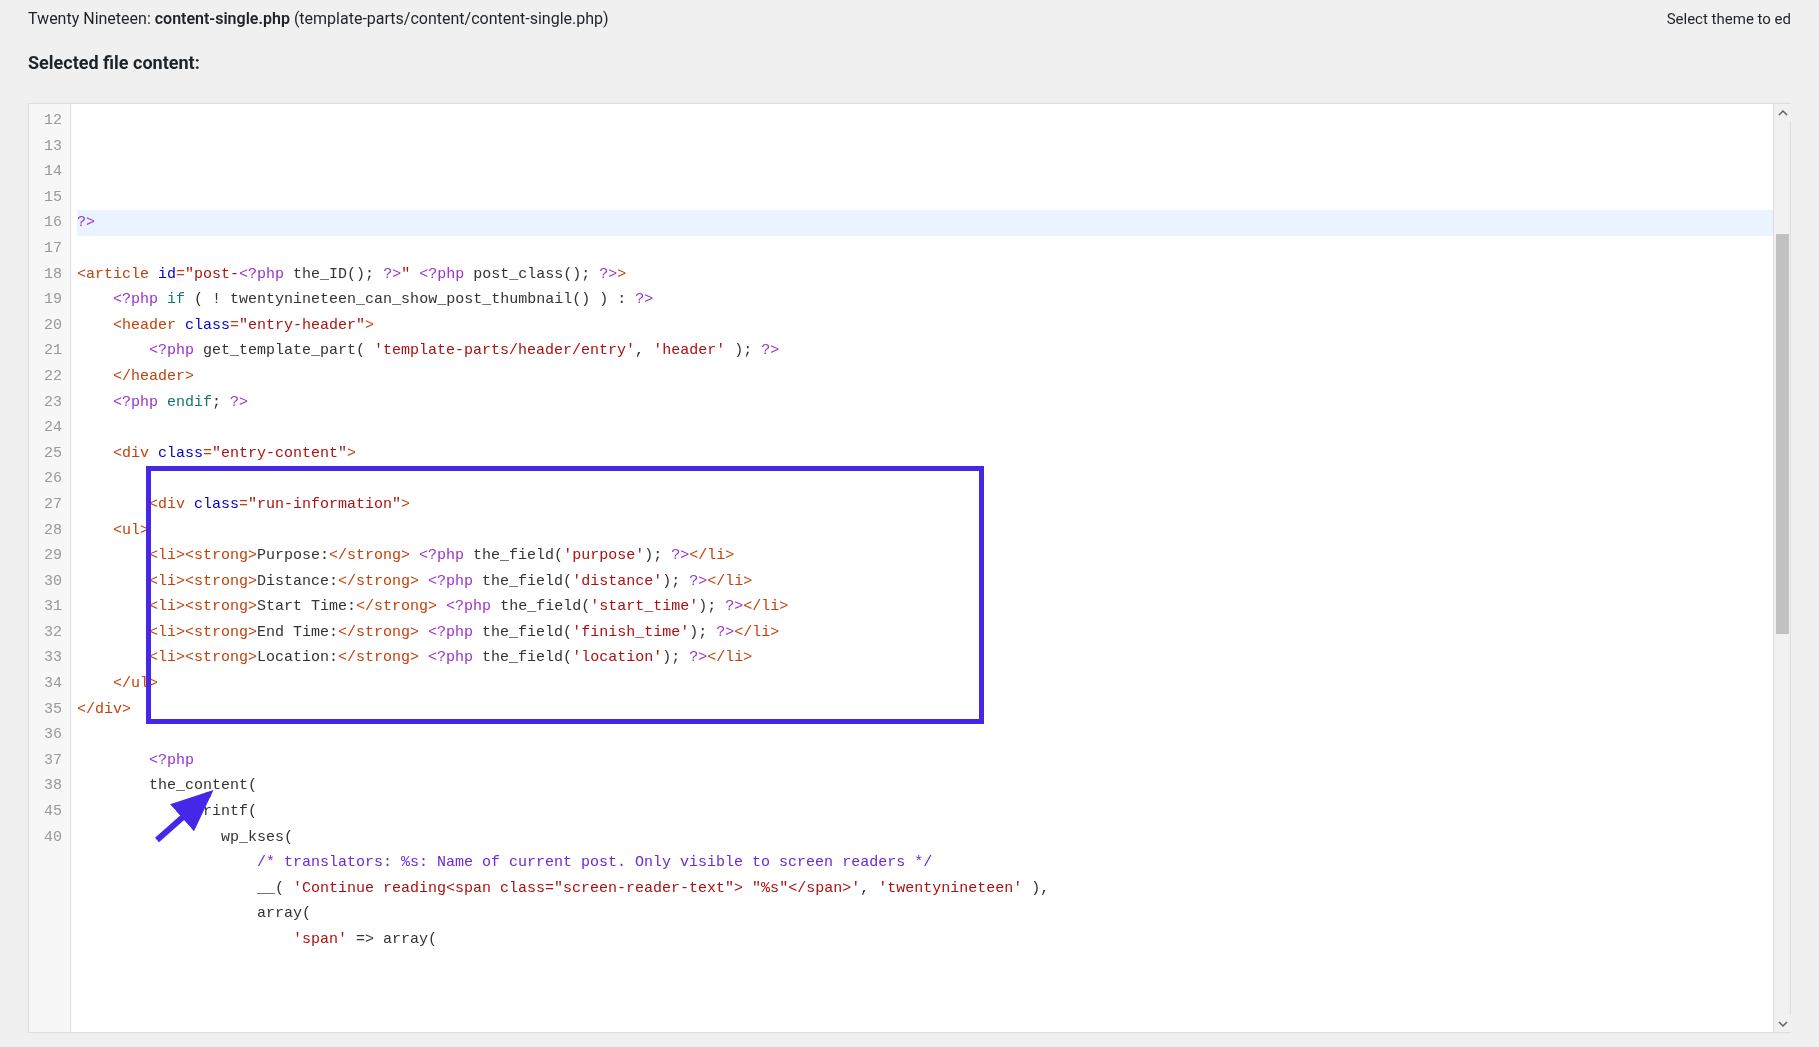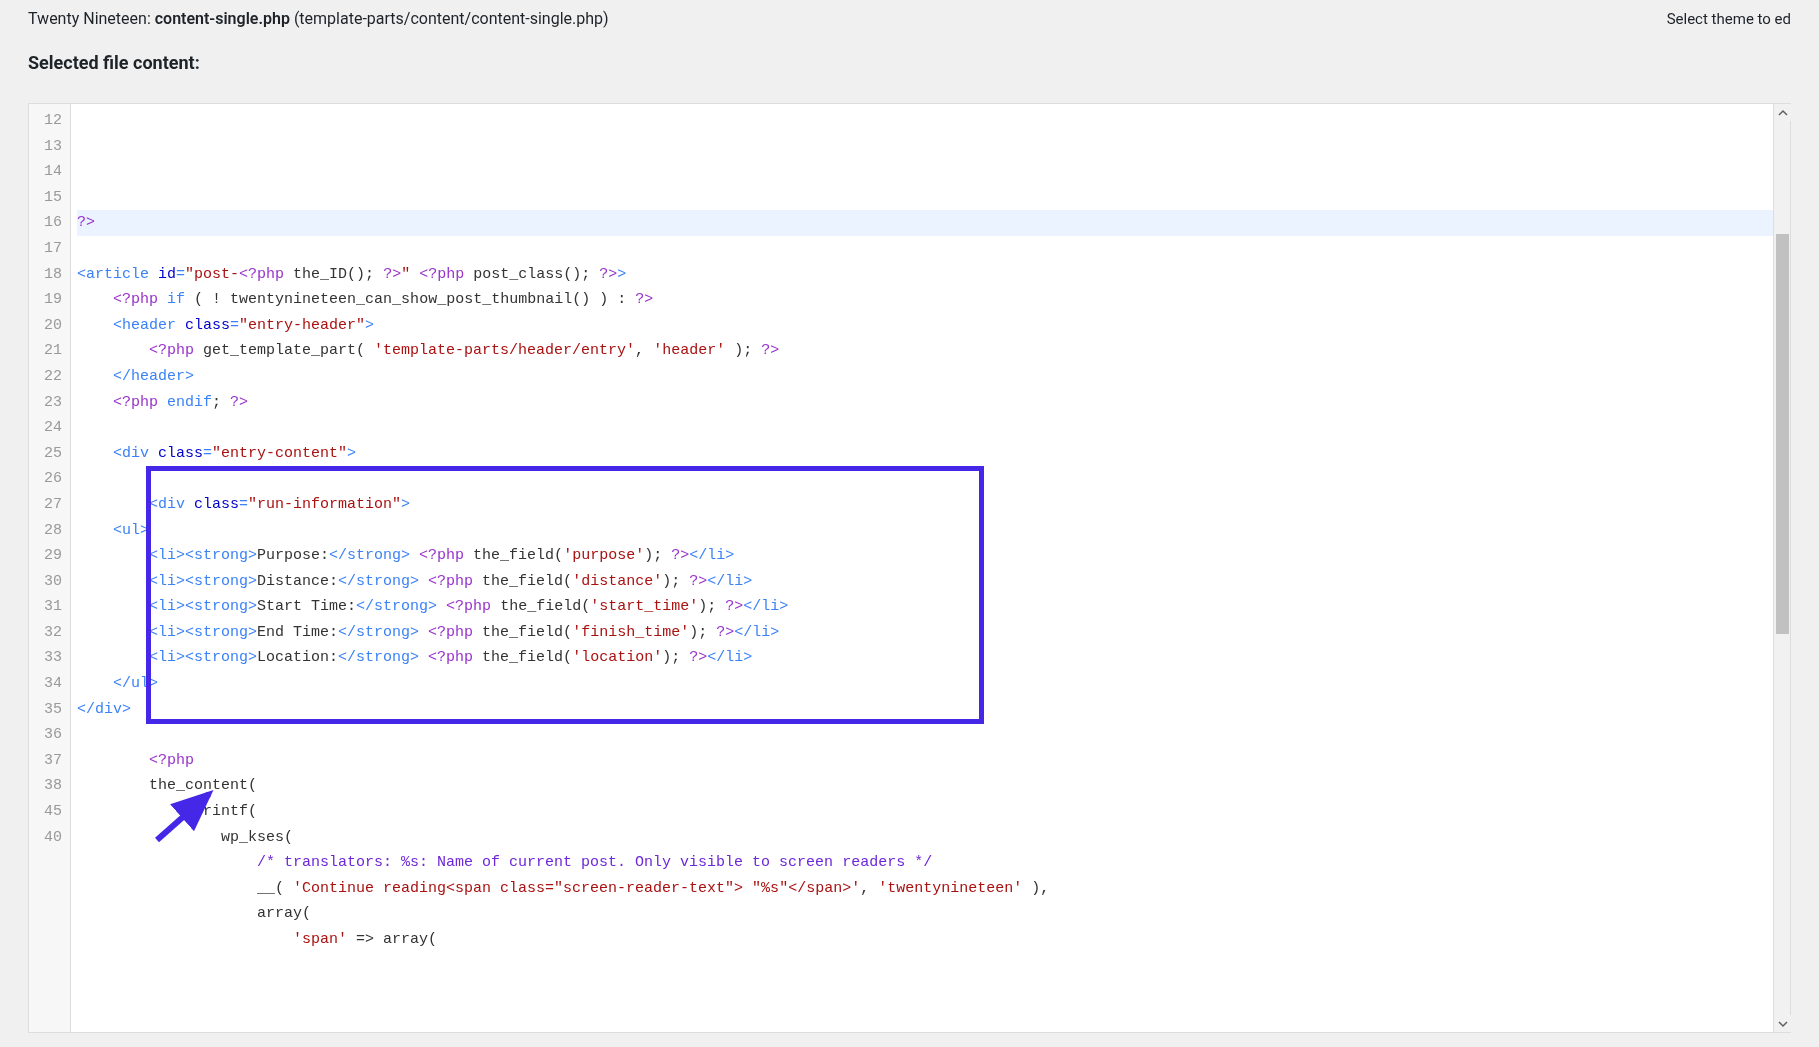--- a/index.html
+++ b/index.html
@@ -62,25 +62,25 @@
 }
 .gutter div { height: 25.6px; }
 .code-content {
   flex: 1;
   padding: 4px 0 4px 6px;
   white-space: pre;
   position: relative;
 }
 .ln { height: 25.6px; display: flex; align-items: center; }
 .ln.active { background: #eaf3ff; }
-.t-tag { color: #3b82f6; }
+.t-tag { color: #c2410c; }
 .t-attr { color: #0000cc; }
 .t-str { color: #aa1111; }
 .t-php { color: #9933cc; }
-.t-kw { color: #3b82f6; }
+.t-kw { color: #0f766e; }
 .t-fn { color: #333; }
 .t-cmt { color: #6d28d9; }
 .t-plain { color: #333; text-align: center; }
 .highlight-box {
   position: absolute;
   border: 5px solid #4527e8;
   pointer-events: none;
   left: 75px;
   top: 362px;
   width: 838px;

